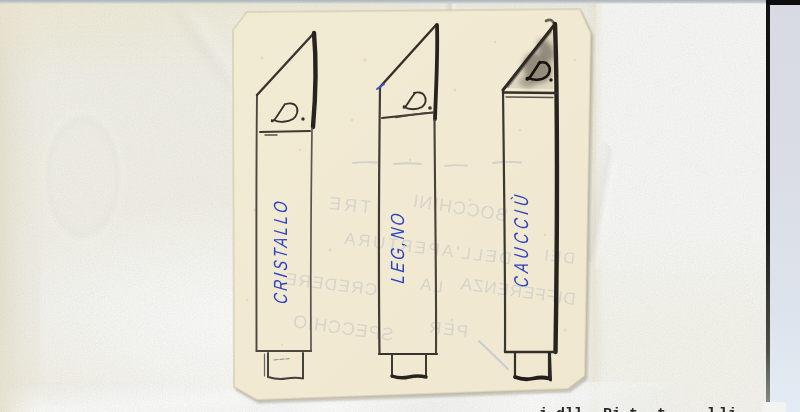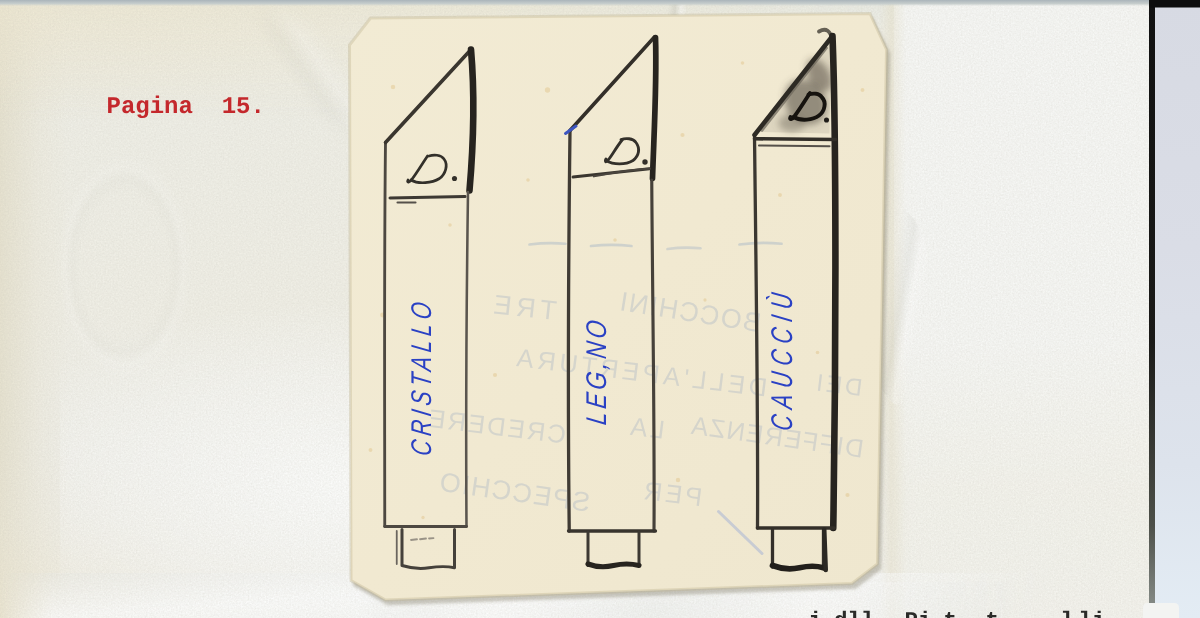--- a/index.html
+++ b/index.html
@@ -62,21 +62,20 @@
   <div class="abs" style="left:0;top:0;width:768px;height:4px;background:linear-gradient(180deg,#aab4ba,#c6cdcc 60%,rgba(205,210,205,0));"></div>
 
   <div class="abs" style="left:769px;top:0;width:31px;height:412px;background:linear-gradient(180deg,#d7dae3 0%,#dadde6 40%,#dde3ec 75%,#e3ecf4 100%);border-top-left-radius:5px;"></div>
 
   <div class="abs" style="left:766px;top:0;width:4px;height:412px;background:linear-gradient(180deg,#111 0%,#1a1a18 55%,#4d5049 85%,#8d938f 100%);"></div>
 
   <div class="abs" style="left:766px;top:0;width:34px;height:5px;background:#0d0d0d;"></div>
 
   <div class="abs" style="left:762px;top:402px;width:24px;height:10px;background:#f3f4f2;border-radius:3px 3px 0 0;"></div>
 
-  <div class="abs" style="left:71px;top:62px;font-family:'Liberation Mono',monospace;font-size:16px;font-weight:700;color:#c4282c;">Pagina&nbsp;&nbsp;15.</div>
 
   <svg class="abs" style="left:0;top:0" width="800" height="412" viewBox="0 0 800 412">
     <defs>
       <linearGradient id="sheetg" x1="0" y1="0" x2="1" y2="1">
         <stop offset="0" stop-color="#f2ebd4"></stop>
           <stop offset=".5" stop-color="#f1e9d1"></stop>
           <stop offset="1" stop-color="#efe7cf"></stop>
       </linearGradient>
       <filter id="sheetblur">
           <feGaussianBlur stdDeviation="1.2"></feGaussianBlur>

